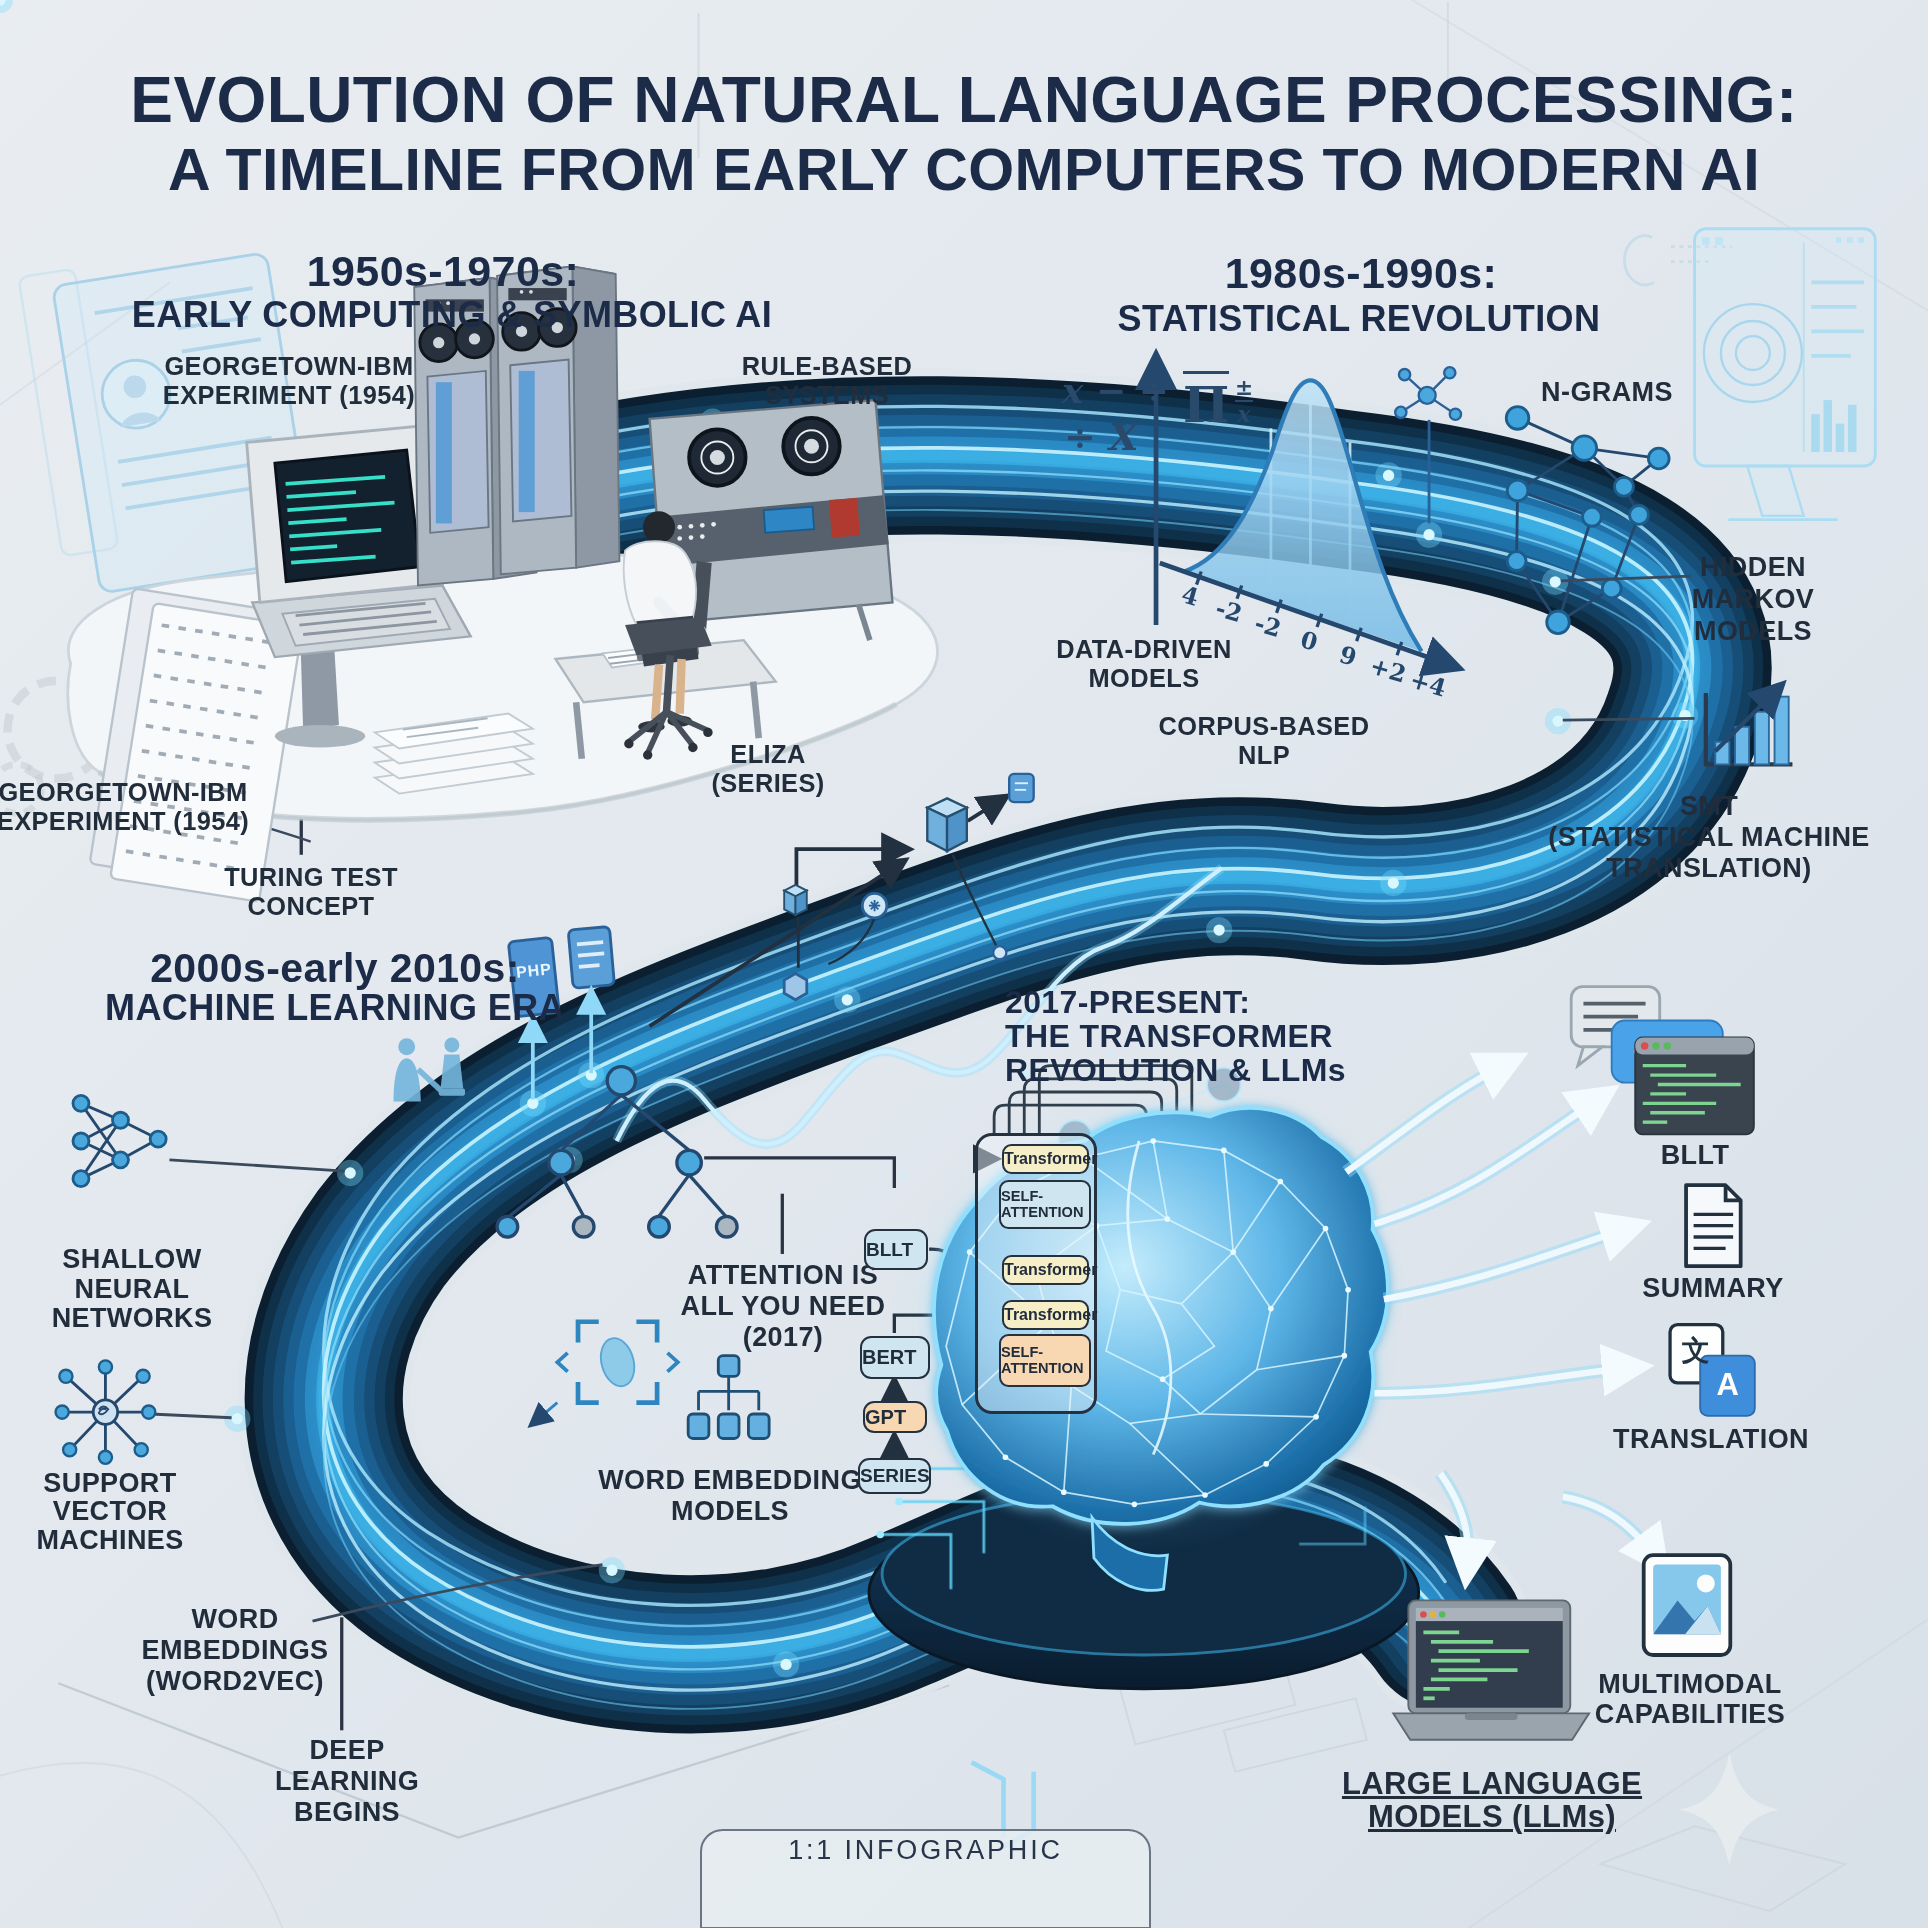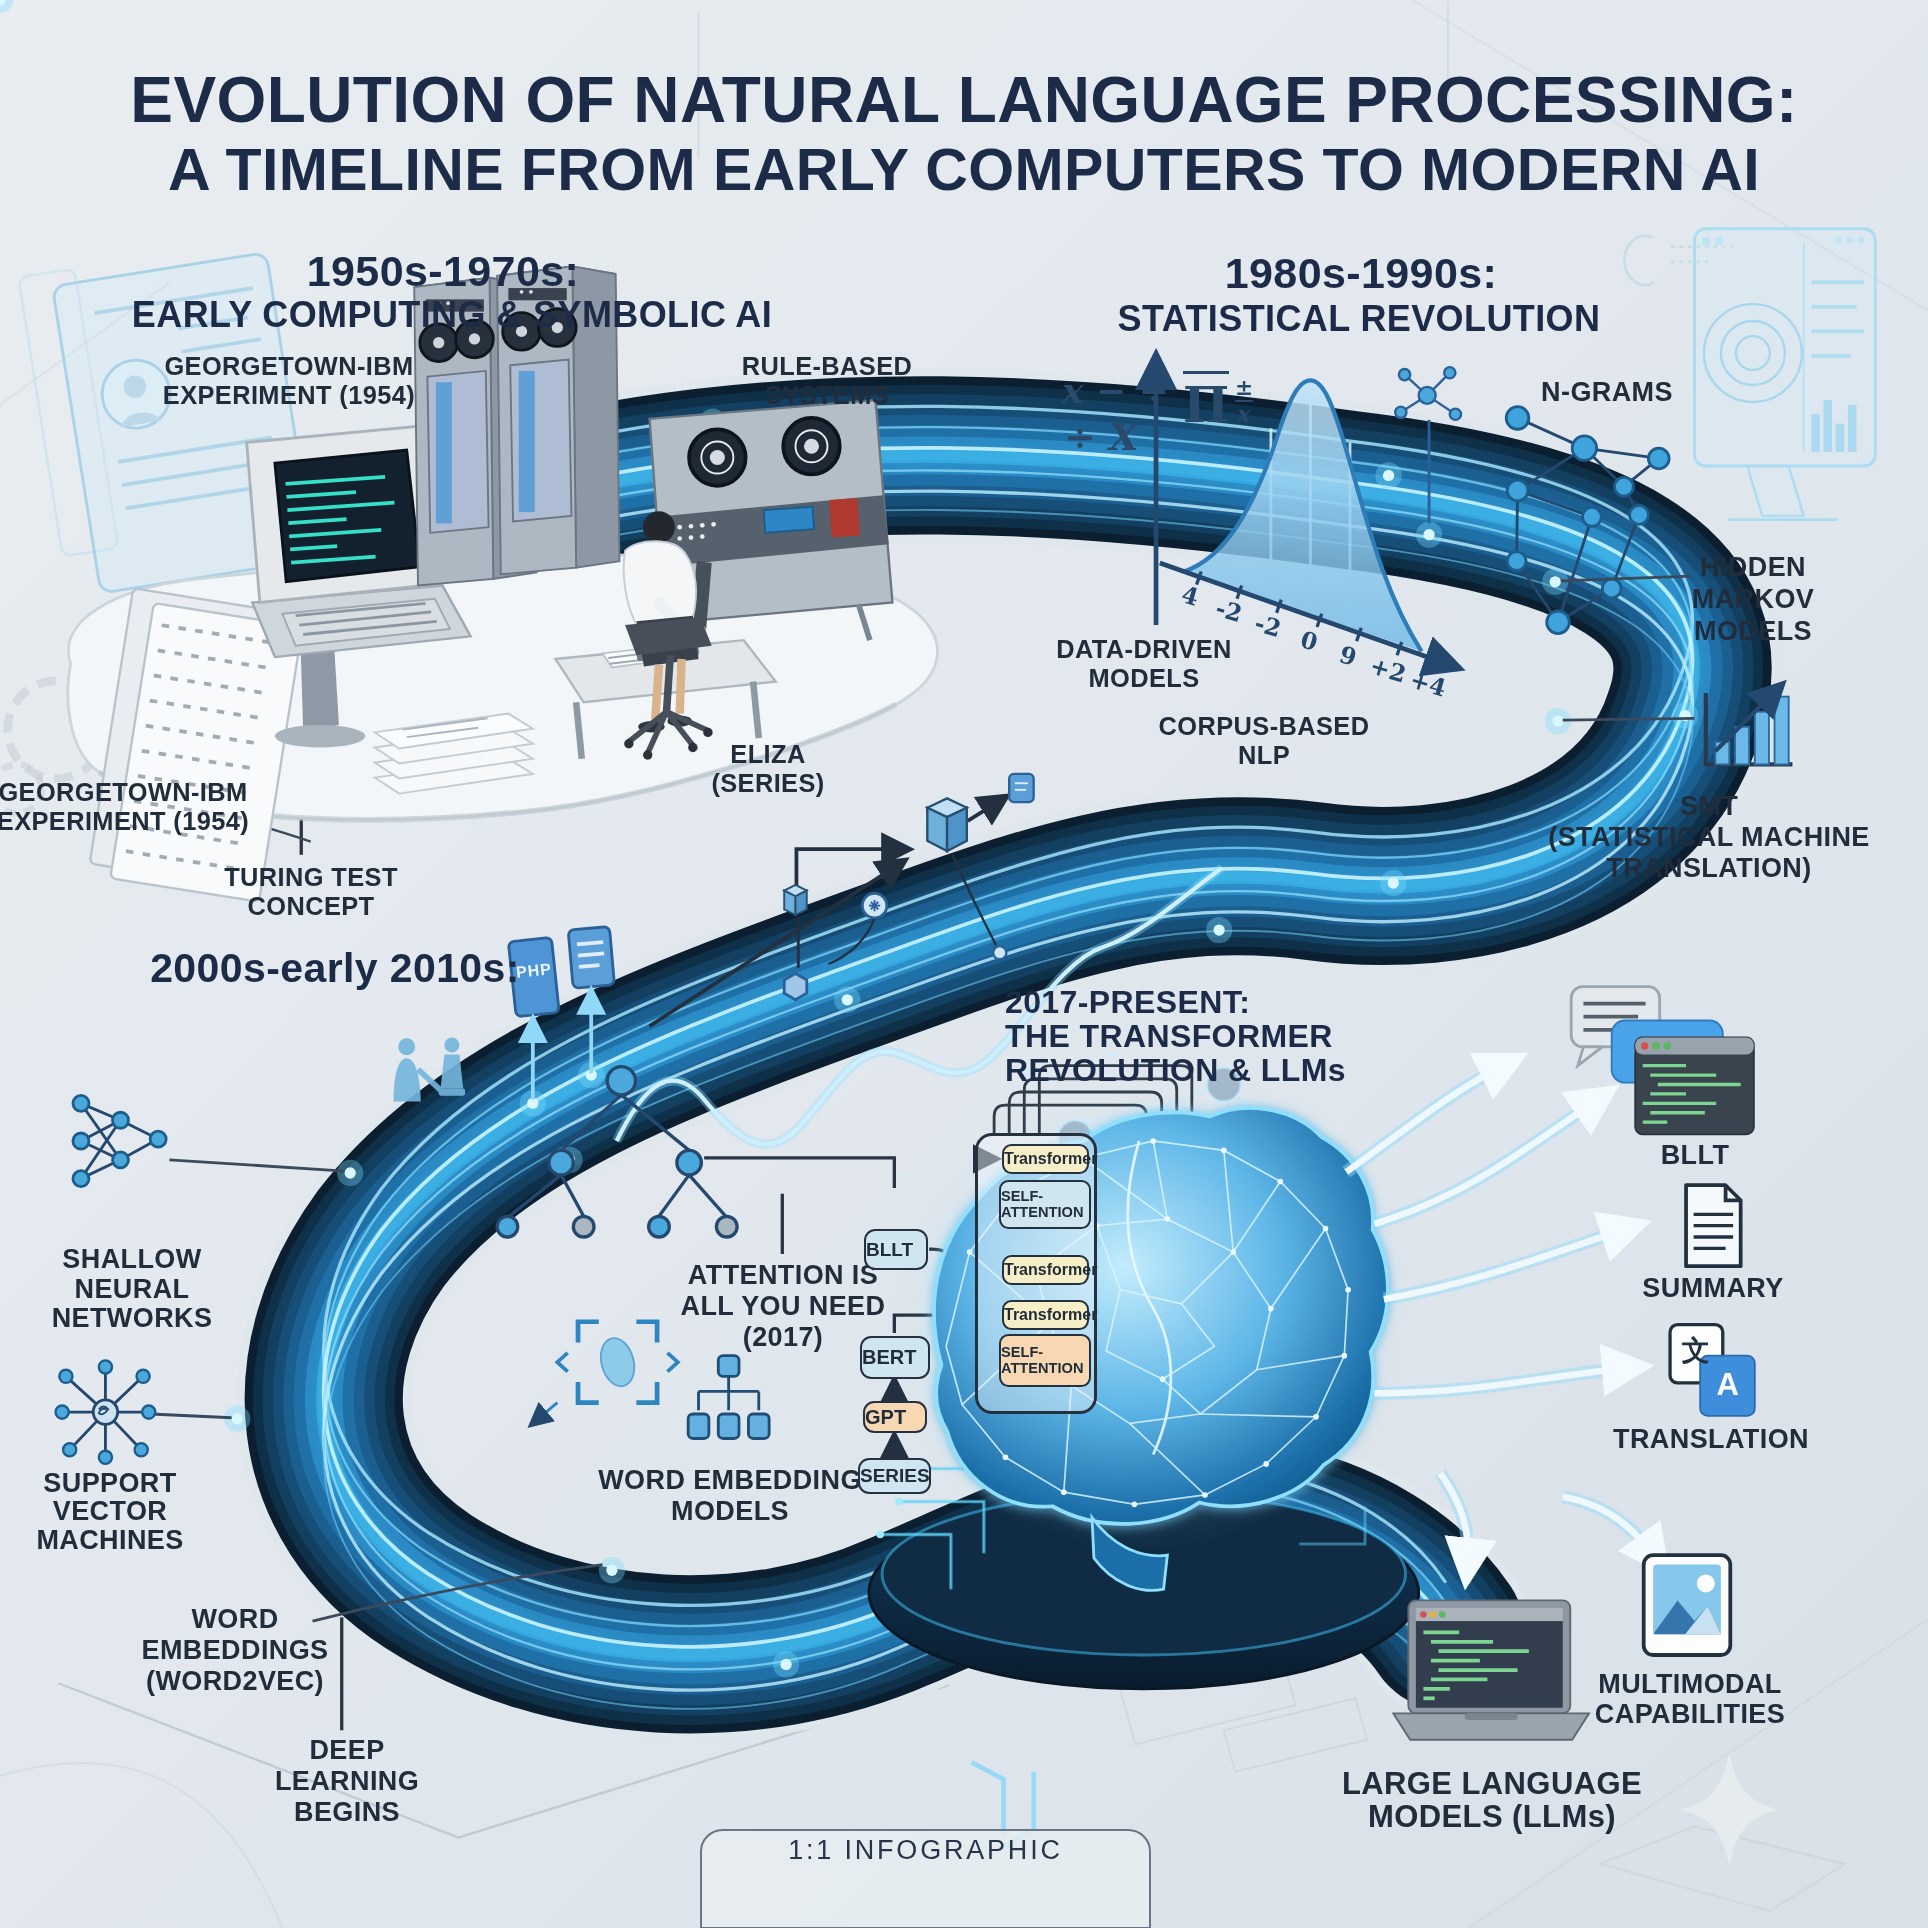--- a/index.html
+++ b/index.html
@@ -796,20 +796,23 @@
     </div>
 <div class="lbl" style="left:1709px;top:791px;font-size:27px;line-height:1.15;">
   <span>SMT</span>
       <span>(STATISTICAL MACHINE</span>
       <span>TRANSLATION)</span>
     </div>
 
 <div class="lbl hd" style="left:335px;top:945px;font-size:41px;">
       <span>2000s-early 2010s:</span>
     </div>
+<div class="lbl hd" style="left:335px;top:987px;font-size:36px;">
+      <span>MACHINE LEARNING ERA</span>
+    </div>
 
 <div class="lbl hd" style="left:auto;right:582px;transform:none;text-align:left;top:985px;font-size:32px;line-height:1.07;">
   <span>2017-PRESENT:</span>
       <span>THE TRANSFORMER</span>
       <span>REVOLUTION &amp; LLMs</span>
     </div>
 
 <div class="lbl" style="left:783px;top:1260px;font-size:27px;line-height:1.14;">
   <span>ATTENTION IS</span>
       <span>ALL YOU NEED</span>
@@ -847,21 +850,21 @@
 <div class="lbl" style="left:1713px;top:1273px;font-size:27px;">
       <span>SUMMARY</span>
     </div>
 <div class="lbl" style="left:1711px;top:1424px;font-size:27px;">
       <span>TRANSLATION</span>
     </div>
 <div class="lbl" style="left:1690px;top:1670px;font-size:27px;line-height:1.1;">
   <span>MULTIMODAL</span>
       <span>CAPABILITIES</span>
     </div>
-<div class="lbl" style="left:1492px;top:1768px;font-size:31px;line-height:1.06;">
+<div class="lbl" style="left:1492px;top:1768px;font-size:31px;line-height:1.06;text-decoration:underline;">
   <span>LARGE LANGUAGE</span>
       <span>MODELS (LLMs)</span>
     </div>
 
 <div class="stack" style="left:975px;top:1133px;width:122px;height:281px;"></div>
 <div class="dbox" style="left:1002px;top:1144px;width:87px;height:30px;background:#f6eec6;font-size:16px;font-weight:600;">
       <span>Transformer</span>
     </div>
 <div class="dbox" style="left:999px;top:1180px;width:92px;height:49px;background:#cfe6f0;font-size:14.6px;">
   <span>SELF-</span>

